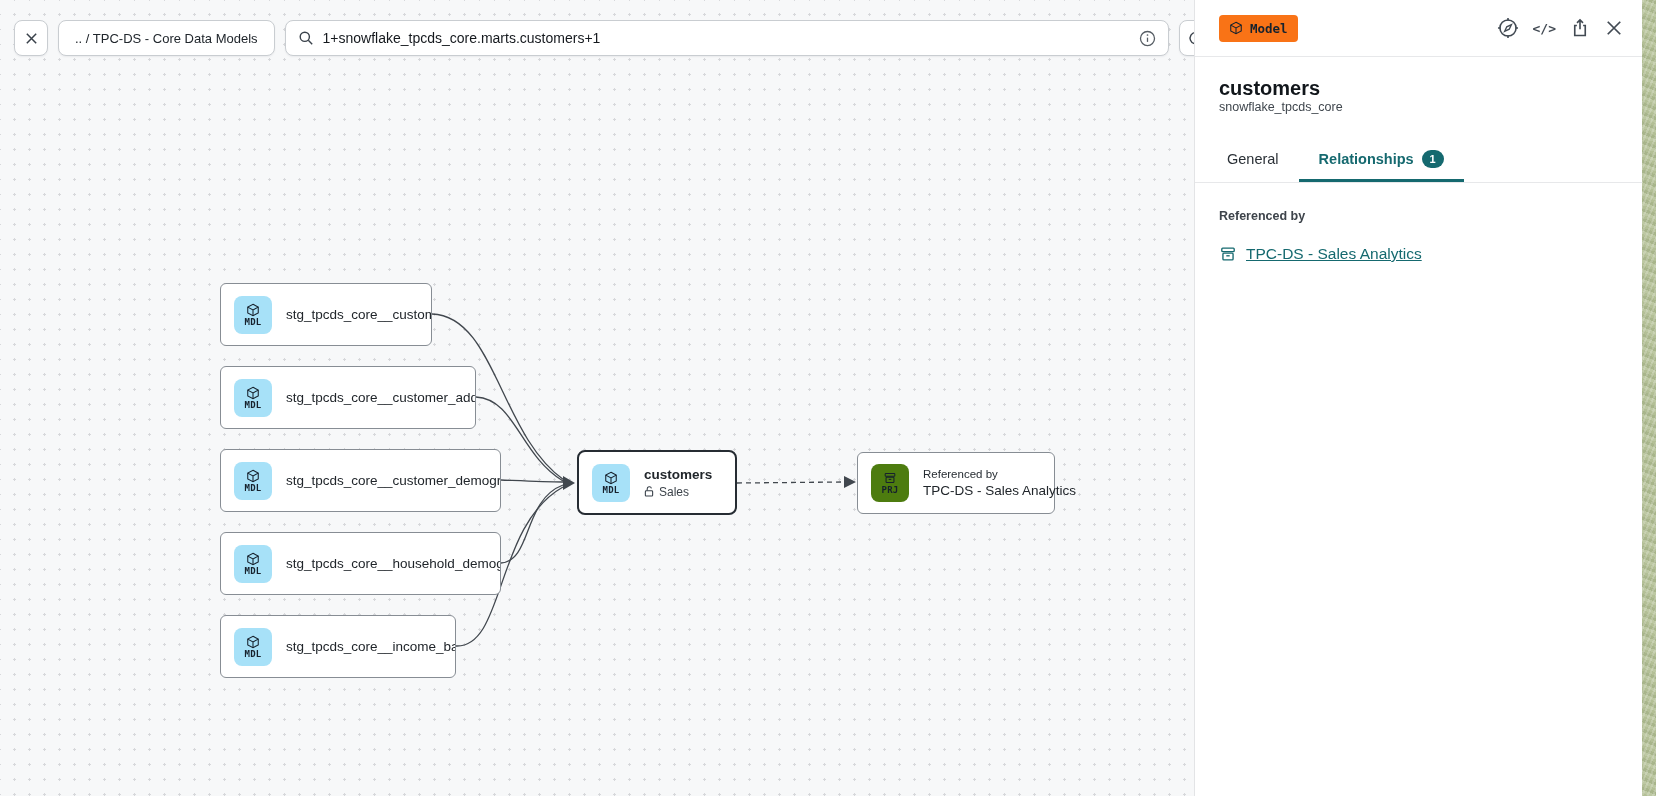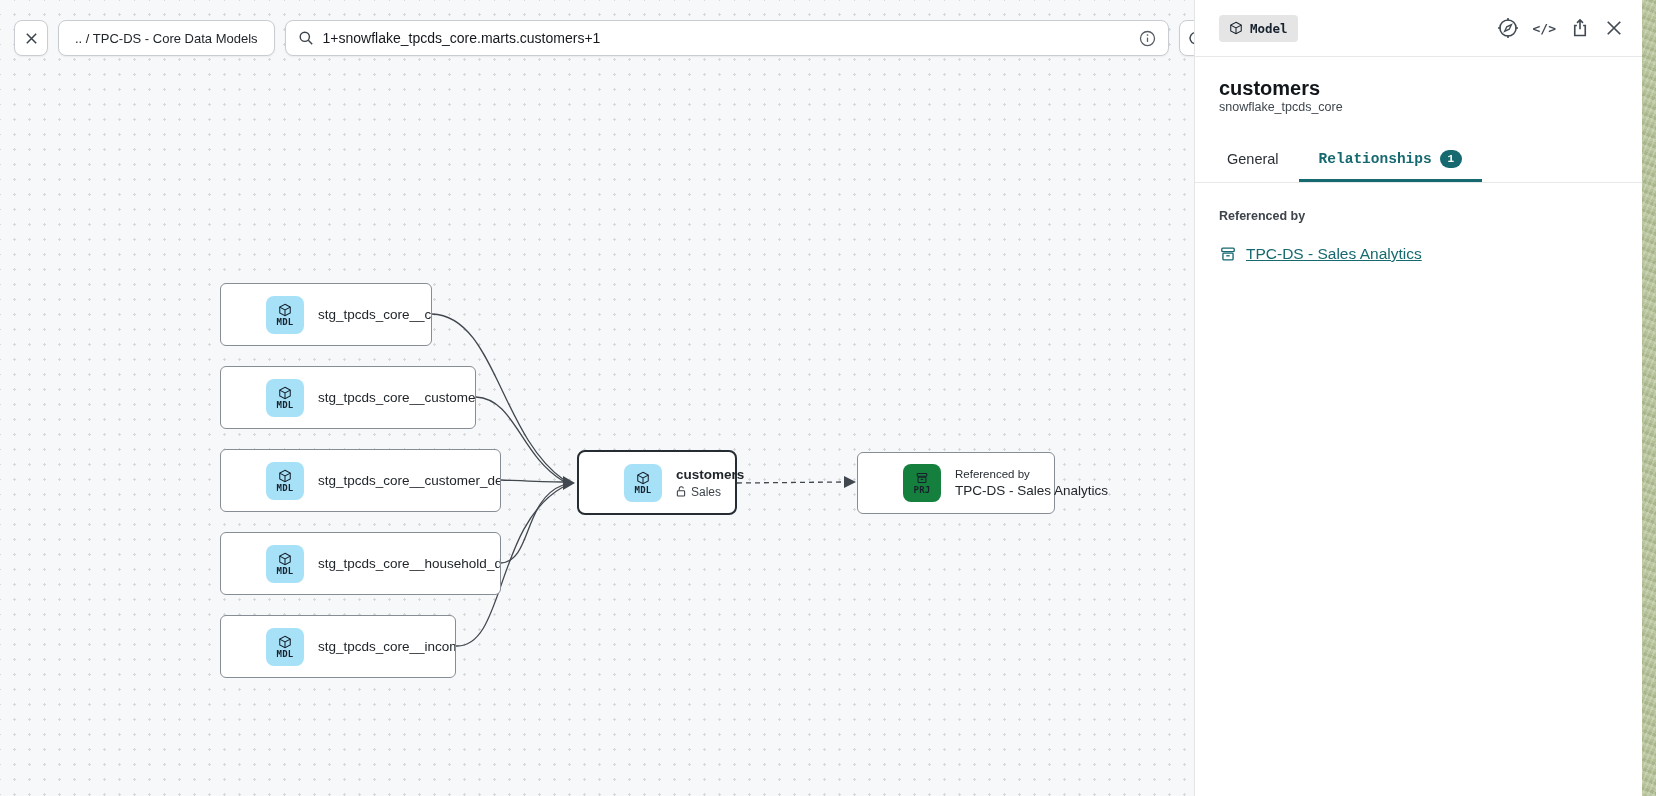--- a/index.html
+++ b/index.html
@@ -30,53 +30,53 @@
   .searchbar input { flex:1; border:none; outline:none; font-size:14px;
     font-family:"Liberation Sans", sans-serif; color:#14181d; background:transparent; }
   .icon { display:inline-flex; color:#39414a; }
   .icon svg { display:block; }
 
   
   .node { position:absolute; background:#fff; border:1px solid #878d94; border-radius:6px;
     display:flex; align-items:center; gap:14px; padding-left:13px; cursor:pointer; }
   .node.selected { border:2px solid #262c33; border-radius:8px; }
   .nbadge { width:38px; height:38px; border-radius:8px; flex:0 0 38px;
-    display:flex; flex-direction:column; align-items:center; justify-content:center; color:#16212c;margin-left:32px; }
+    display:flex; flex-direction:column; align-items:center; justify-content:center; color:#16212c; }
   .nbadge.mdl { background:#a7e1f8; }
-  .nbadge.prj { background:#15803d; }
+  .nbadge.prj { background:#4d7c0f; }
   .nbadge .btxt { font-family:"DejaVu Sans Mono", monospace; font-size:9px; font-weight:700;
     line-height:10px; letter-spacing:.2px; }
   .nlabel { font-size:13.5px; color:#21262b; white-space:nowrap; overflow:hidden; }
   .ncol { display:flex; flex-direction:column; gap:3px; }
   .ncol .nlabel { font-weight:600; }
   .vis-row { display:flex; align-items:center; gap:5px; font-size:12px; color:#3c434a; }
   .kicker { font-size:11.5px; color:#272d33; }
 
   
   .panel { position:absolute; left:1194px; top:0; width:448px; height:796px; background:#fff;
     border-left:1px solid #e3e4e6; }
   .panel-head { height:57px; display:flex; align-items:center; justify-content:space-between;
     padding:0 18px 0 24px; border-bottom:1px solid #e7e8ea; }
-  .type-badge { background:#e5e5e5; color:#16222e; border-radius:4px; height:27px;
+  .type-badge { background:#f97316; color:#16222e; border-radius:4px; height:27px;
     display:flex; align-items:center; gap:7px; padding:0 10px;
     font-family:"DejaVu Sans Mono", monospace; font-size:12.5px; font-weight:700; }
   .head-actions { display:flex; align-items:center; gap:14px; }
   .head-actions .icon { color:#424a53; cursor:pointer; }
   .code-glyph { font-family:"DejaVu Sans Mono", monospace; font-size:13px; font-weight:700;
     color:#424a53; cursor:pointer; }
 
   .panel-title-wrap { padding:20px 24px 0 24px; }
   .panel-title { font-size:20px; font-weight:700; color:#11161b; }
   .panel-sub { font-size:12.5px; color:#3f464d; }
 
   .tabs { display:flex; align-items:flex-end; margin-top:24px; padding-left:12px;
     border-bottom:1px solid #e7e8ea; }
   .tab { height:44px; display:flex; align-items:center; gap:8px; padding:0 20px;
     font-size:14.5px; color:#2a3036; cursor:pointer; border-bottom:3px solid transparent; }
-  .tab.active { color:#15696f; font-weight:700; border-bottom-color:#15696f;font-family:Liberation Mono, monospace; }
+  .tab.active { color:#15696f; font-weight:700; border-bottom-color:#15696f; }
   .count-pill { background:#15696f; color:#fff; border-radius:999px; min-width:22px; height:18px;
     display:flex; align-items:center; justify-content:center; font-size:11px; font-weight:700;
     padding:0 6px; }
 
   .panel-body { padding:26px 24px 0 24px; }
   .sec-heading { font-size:12.5px; font-weight:700; color:#3e444b; }
   .ref-link-row { margin-top:22px; display:flex; align-items:center; gap:9px; }
   .ref-link { font-size:15.5px; color:#15696f; text-decoration:underline; cursor:pointer; }
   .ref-link-row .icon { color:#15696f; }
 

